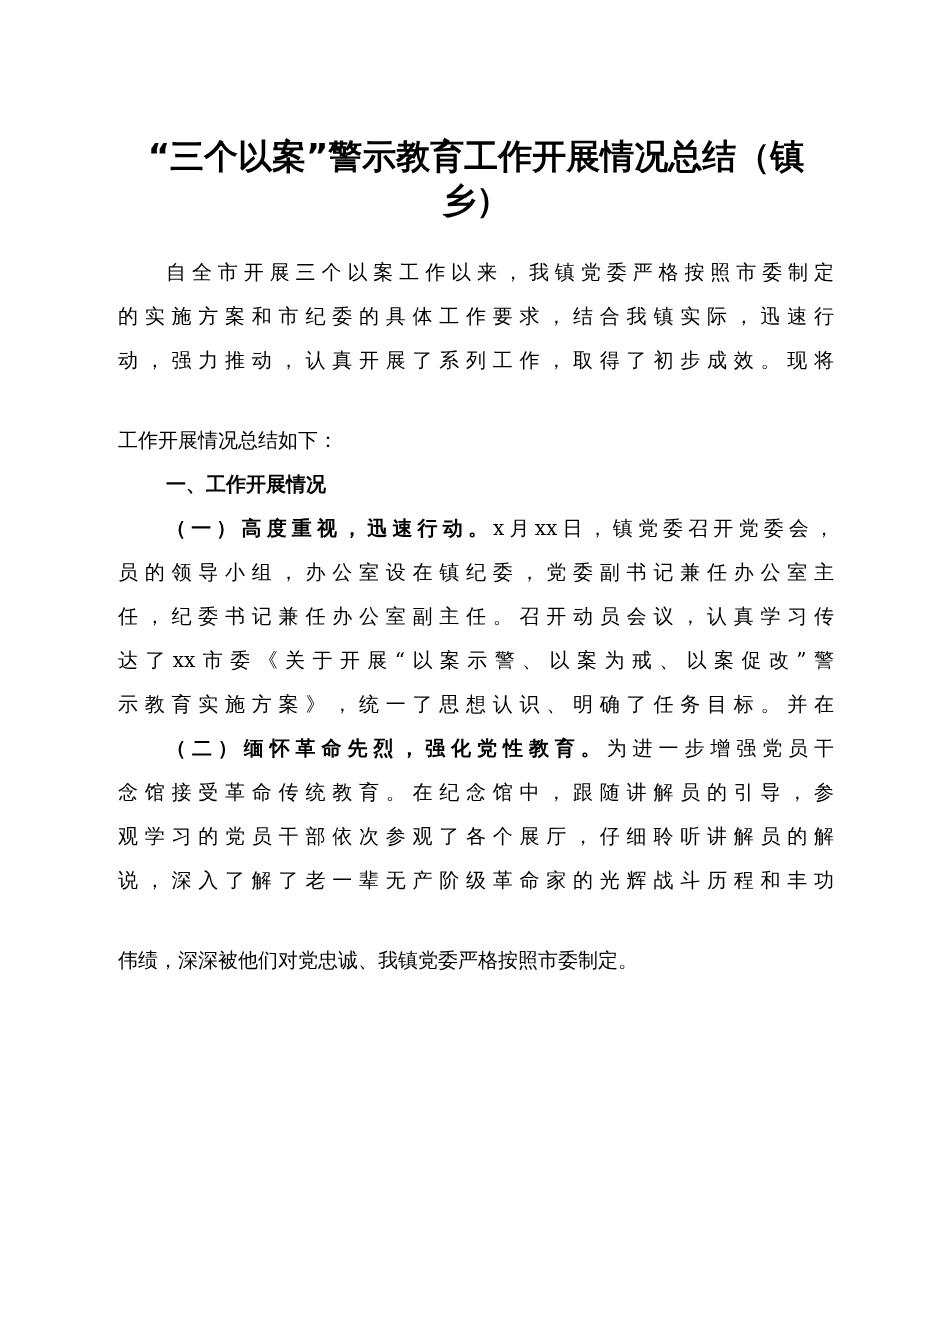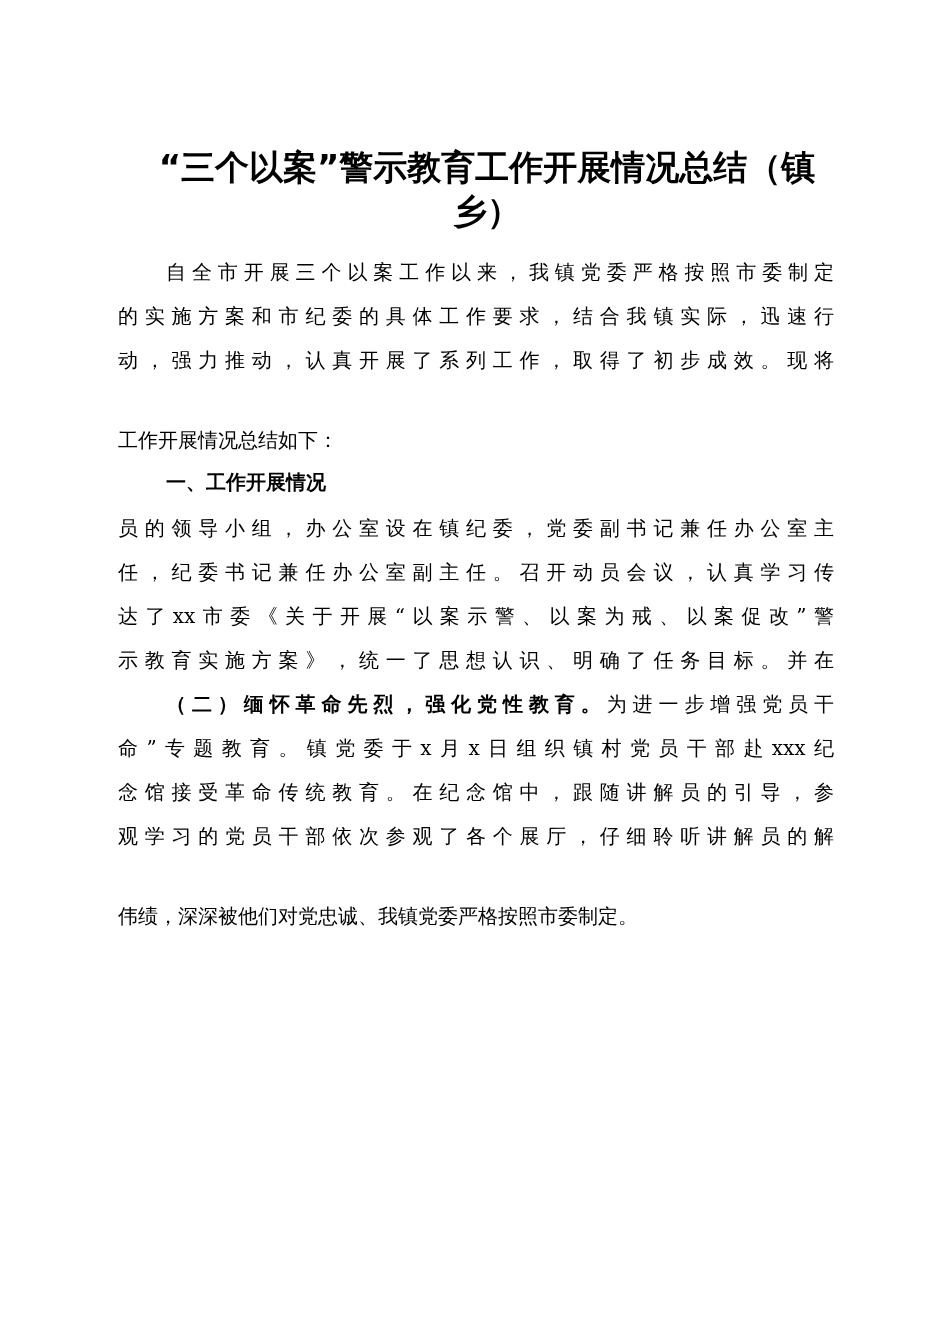--- a/index.html
+++ b/index.html
@@ -27,21 +27,21 @@
       position: absolute;
       left: 118px;
       top: 134px;
       width: 716px;
       text-align: center;
       font-family: "DejaVu Sans", "Liberation Sans", sans-serif;
       font-weight: bold;
       font-size: 34px;
       line-height: 44px;
       letter-spacing: 0px;
-      margin: 11px;
+      margin: 0;
     }
     .body {
       position: absolute;
       left: 118px;
       top: 250px;
       width: 716px;
     }
     .line {
       display: block;
       height: 44px;
@@ -53,21 +53,21 @@
       font-family: "DejaVu Serif", "Liberation Serif", serif;
     }
     .line.last {
       text-align-last: left;
       margin-top: 36px;
     }
     .line.indent {
       padding-left: 48px;
     }
     .heading {
-      font-family: Liberation Mono, monospace;
+      font-family: Liberation Sans, sans-serif;
       font-weight: bold;
       text-align-last: left;
     }
     .bold-lead {
       font-family: "DejaVu Sans", "Liberation Sans", sans-serif;
       font-weight: bold;
     }
   </style>
 </head>
 <body>
@@ -86,28 +86,29 @@
       <span class="line">的实施方案和市纪委的具体工作要求，结合我镇实际，迅速行</span>
       <span class="line">动，强力推动，认真开展了系列工作，取得了初步成效。现将</span>
       <span class="line last">工作开展情况总结如下：</span>
     </div>
 
     <div>
       <span class="line indent heading">一、工作开展情况</span>
     </div>
 
     <div>
+      <span class="line indent"><span class="bold-lead">（一）高度重视，迅速行动。</span><span>x月xx日，镇党委召开党委会，</span></span>
       <span class="line">员的领导小组，办公室设在镇纪委，党委副书记兼任办公室主</span>
       <span class="line">任，纪委书记兼任办公室副主任。召开动员会议，认真学习传</span>
       <span class="line">达了xx市委《关于开展“以案示警、以案为戒、以案促改”警</span>
       <span class="line">示教育实施方案》，统一了思想认识、明确了任务目标。并在</span>
     </div>
 
     <div>
       <span class="line indent"><span class="bold-lead">（二）缅怀革命先烈，强化党性教育。</span><span>为进一步增强党员干</span></span>
-      <span class="line">命”专题教育。镇党委于x月x日组织镇村党员干部赴xxx纪</span>
       <span class="line">念馆接受革命传统教育。在纪念馆中，跟随讲解员的引导，参</span>
       <span class="line">观学习的党员干部依次参观了各个展厅，仔细聆听讲解员的解</span>
+      <span class="line">说，深入了解了老一辈无产阶级革命家的光辉战斗历程和丰功</span>
       <span class="line last">伟绩，深深被他们对党忠诚、我镇党委严格按照市委制定。</span>
     </div>
 
   </div>
 </div>
 
 </body></html>

